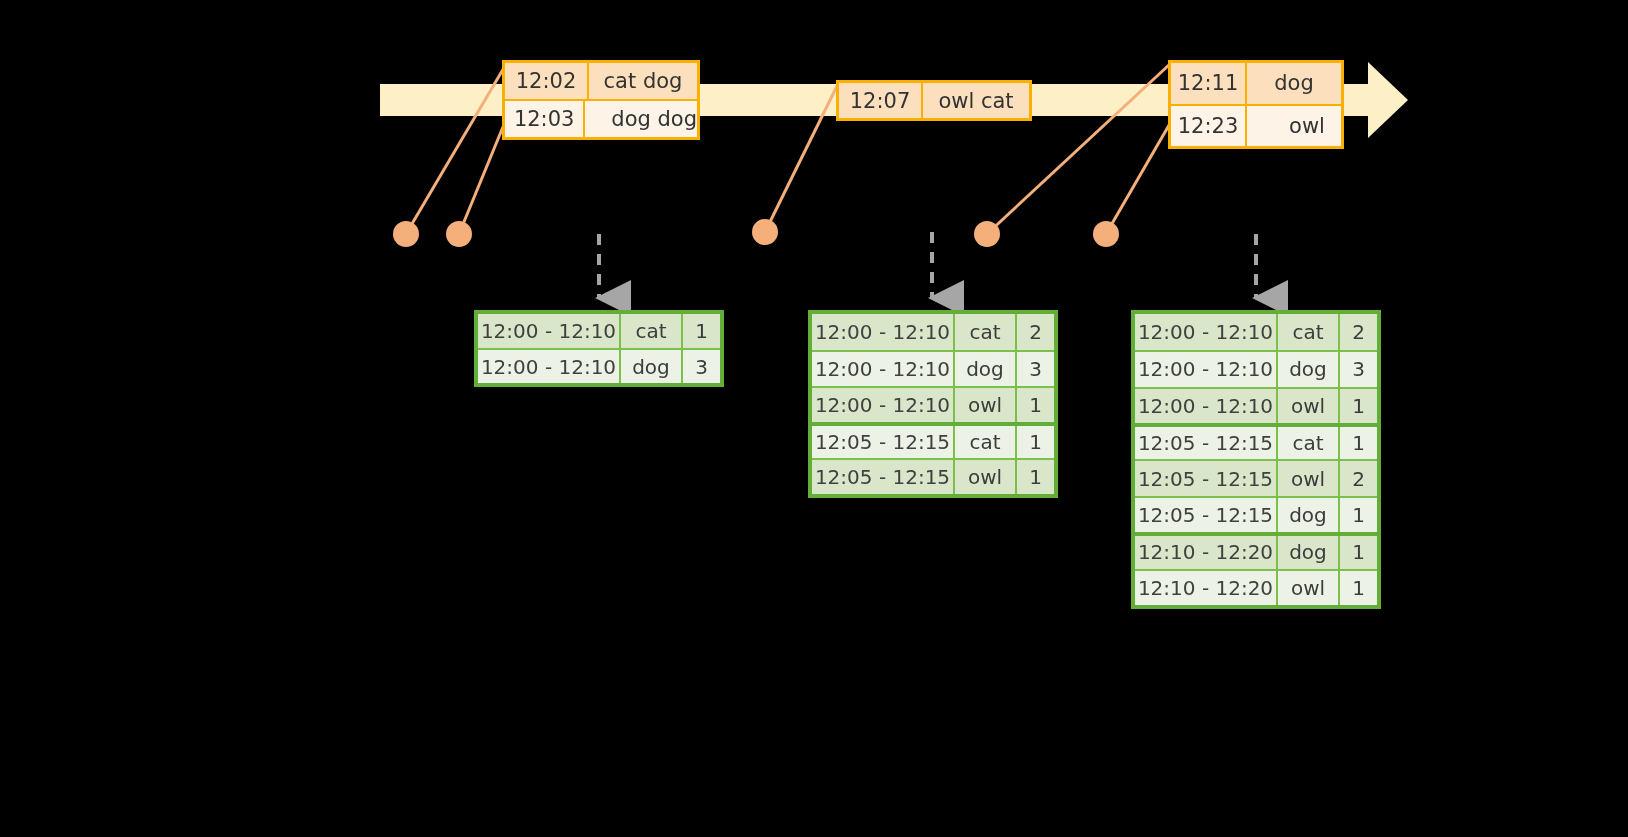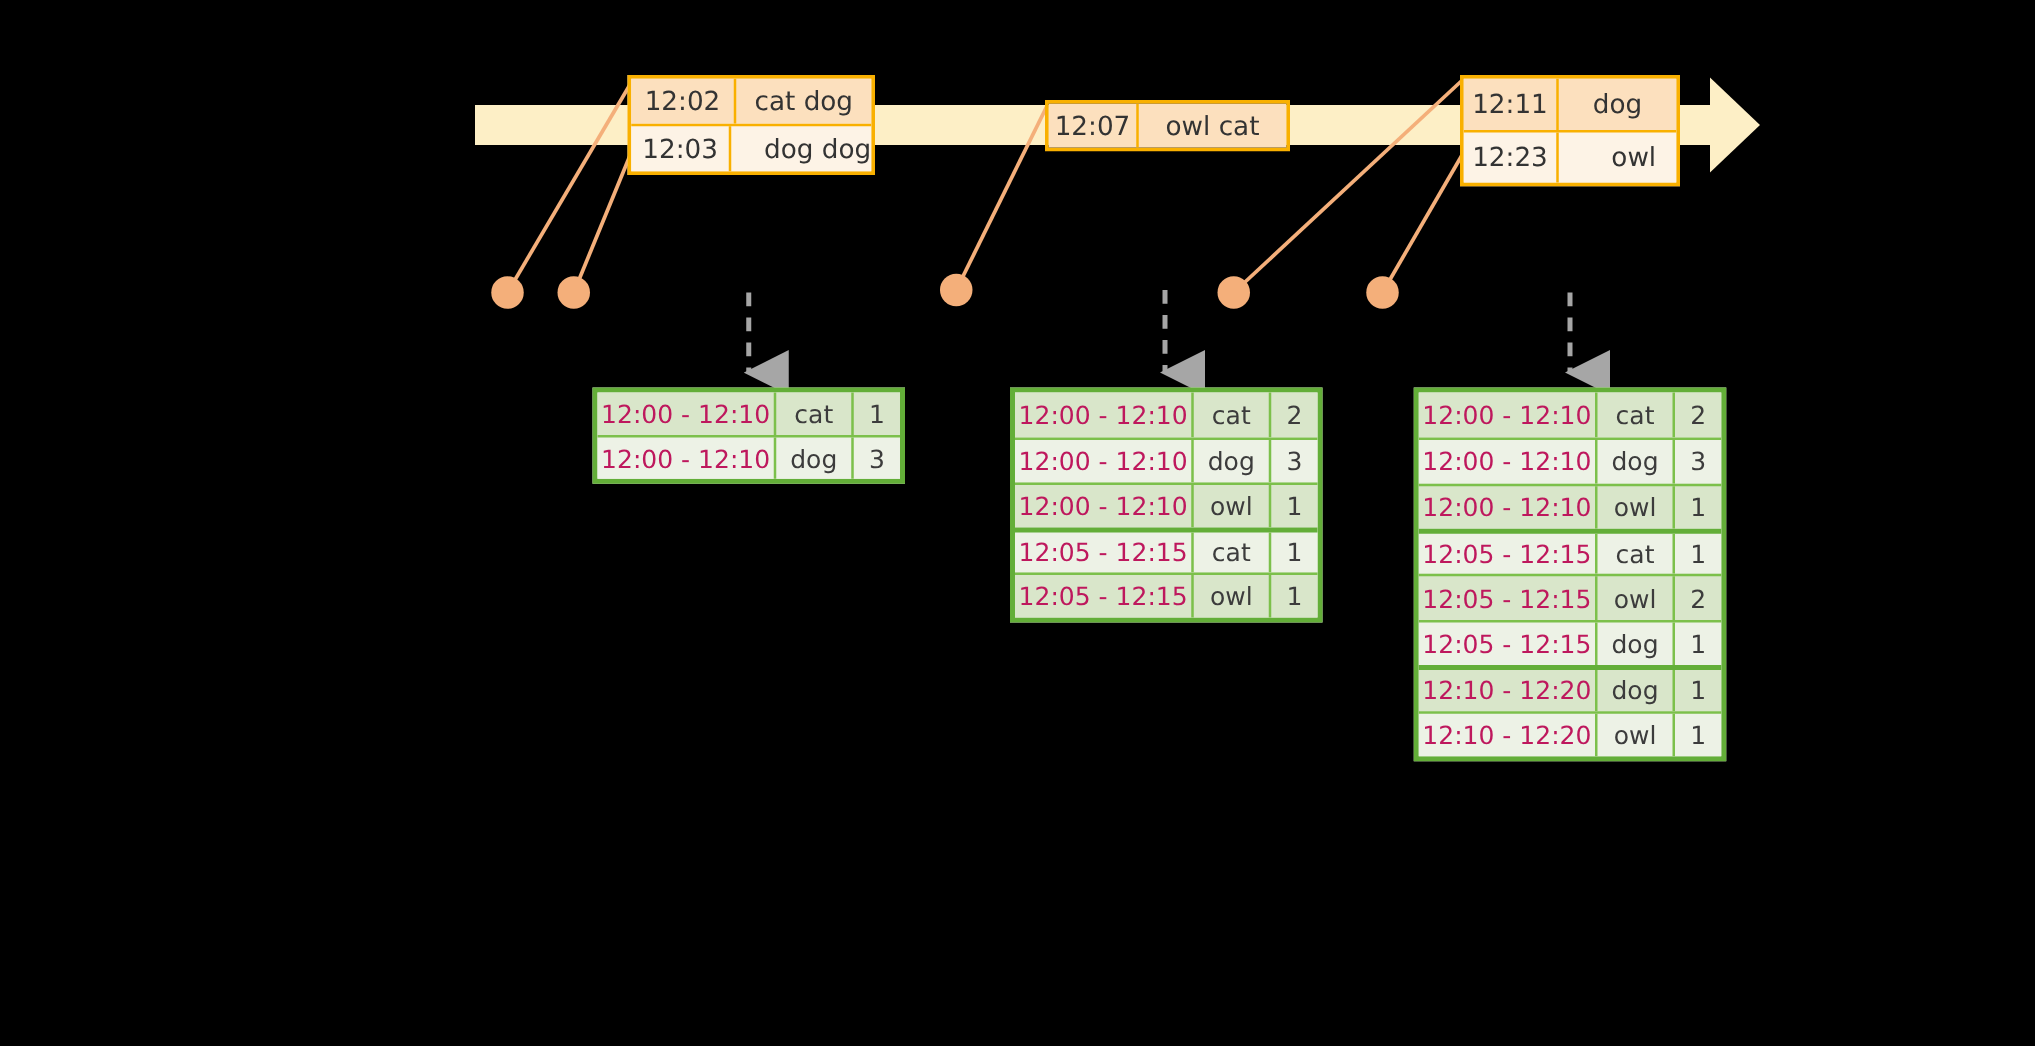--- a/index.html
+++ b/index.html
@@ -89,21 +89,21 @@
   }
   .res-row.shade-a { background: #D9E6CA; }
   .res-row.shade-b { background: #EDF2E6; }
   .res-win {
     box-sizing: border-box;
     display: flex;
     align-items: center;
     justify-content: center;
     border-right: 2px solid #7CC04B;
     font-size: 20px;
-    color: #be185d;
+    color: #404040;
     white-space: nowrap;
   }
   .res-key {
     box-sizing: border-box;
     display: flex;
     align-items: center;
     justify-content: center;
     border-right: 2px solid #7CC04B;
     font-size: 20px;
     color: #3c3c3c;
@@ -165,21 +165,21 @@
       <span class="event-val">cat dog</span>
     </div>
     <div class="event-row shade-b">
       <span class="event-time" style="width:84px;">12:03</span>
       <span class="event-val">dog dog</span>
     </div>
   </div>
 
   <div class="event-box" style="left:836px; top:80px; width:196px; height:41px;">
     <div class="event-row shade-a">
-      <span class="event-time" style="width:72px;">12:07</span>
+      <span class="event-time" style="width:84px;">12:07</span>
       <span class="event-val">owl cat</span>
     </div>
   </div>
 
   <div class="event-box" style="left:1168px; top:60px; width:176px; height:89px;">
     <div class="event-row shade-a">
       <span class="event-time" style="width:76px;">12:11</span>
       <span class="event-val">dog</span>
     </div>
     <div class="event-row shade-b">

